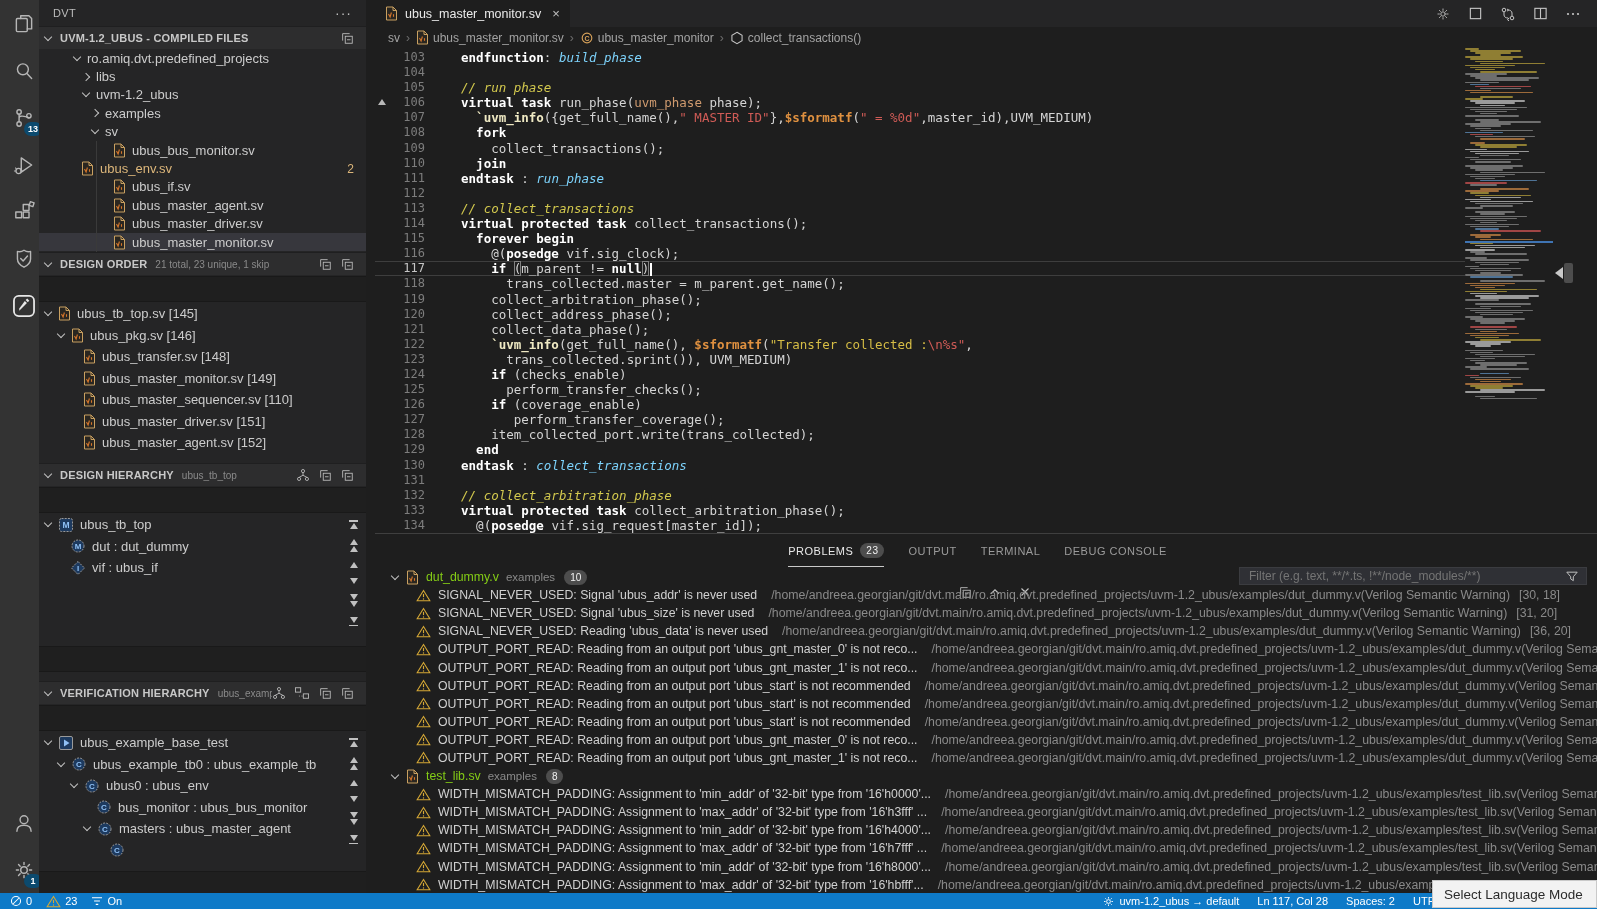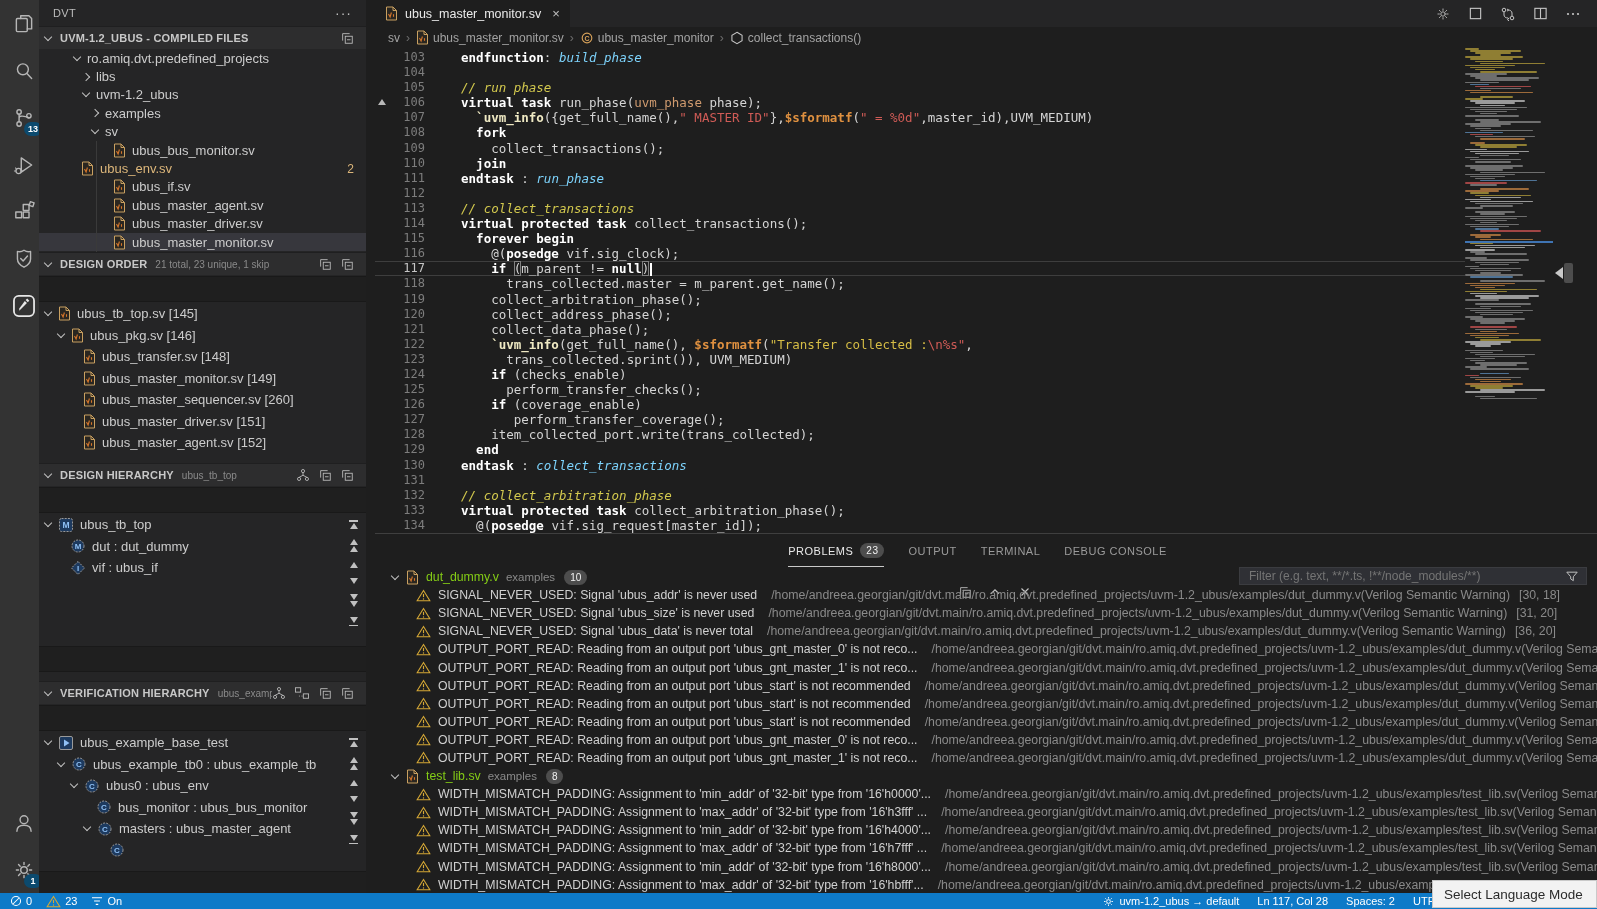--- a/index.html
+++ b/index.html
@@ -386,21 +386,21 @@
           <div class="row" style="height: 21.5px; padding-left: 32px;">
             <span style="width: 12px; flex: 0 0 auto;"></span>
             <span class="ficon">
               <svg width="13" height="15" viewBox="0 0 13 15">
                 <path d="M1.5 1 h6.5 l3.5 3.5 v9.5 h-10 z" stroke="#c9a060" fill="#2a2620"></path>
                 <path d="M8 1 v3.5 h3.5" stroke="#c9a060" fill="none"></path>
                 <path d="M3.5 8 l1.6 3 l1.3 -4.5" stroke="#d5762b" stroke-width="1.1" fill="none"></path>
                 <path d="M8.5 8.2 v2.6" stroke="#d5762b" stroke-width="1.1"></path>
               </svg>
             </span>
-            <span class="lbl-t">ubus_master_sequencer.sv [260]</span>
+            <span class="lbl-t">ubus_master_sequencer.sv [110]</span>
           </div>
           <div class="row" style="height: 21.5px; padding-left: 32px;">
             <span style="width: 12px; flex: 0 0 auto;"></span>
             <span class="ficon">
               <svg width="13" height="15" viewBox="0 0 13 15">
                 <path d="M1.5 1 h6.5 l3.5 3.5 v9.5 h-10 z" stroke="#c9a060" fill="#2a2620"></path>
                 <path d="M8 1 v3.5 h3.5" stroke="#c9a060" fill="none"></path>
                 <path d="M3.5 8 l1.6 3 l1.3 -4.5" stroke="#d5762b" stroke-width="1.1" fill="none"></path>
                 <path d="M8.5 8.2 v2.6" stroke="#d5762b" stroke-width="1.1"></path>
               </svg>
@@ -986,21 +986,21 @@
             <span class="ppos">[31, 20]</span>
           </div>
           <div class="prow">
             <span class="icon warn-ind">
               <svg width="15" height="13" viewBox="0 0 18 16">
                 <path d="M9 1.8 L16.8 14.5 H1.2 Z" stroke="#d5a836" fill="none" stroke-width="1.3"></path>
                 <path d="M9 6 v4" stroke="#d5a836" stroke-width="1.4"></path>
                 <circle cx="9" cy="12.3" r=".85" fill="#d5a836"></circle>
               </svg>
             </span>
-            <span class="pmsg">SIGNAL_NEVER_USED: Signal 'ubus_data' is never total</span>
+            <span class="pmsg">SIGNAL_NEVER_USED: Reading 'ubus_data' is never used</span>
             <span class="ppath">/home/andreea.georgian/git/dvt.main/ro.amiq.dvt.predefined_projects/uvm-1.2_ubus/examples/dut_dummy.v(Verilog Semantic Warning)</span>
             <span class="ppos">[36, 20]</span>
           </div>
           <div class="prow">
             <span class="icon warn-ind">
               <svg width="15" height="13" viewBox="0 0 18 16">
                 <path d="M9 1.8 L16.8 14.5 H1.2 Z" stroke="#d5a836" fill="none" stroke-width="1.3"></path>
                 <path d="M9 6 v4" stroke="#d5a836" stroke-width="1.4"></path>
                 <circle cx="9" cy="12.3" r=".85" fill="#d5a836"></circle>
               </svg>

